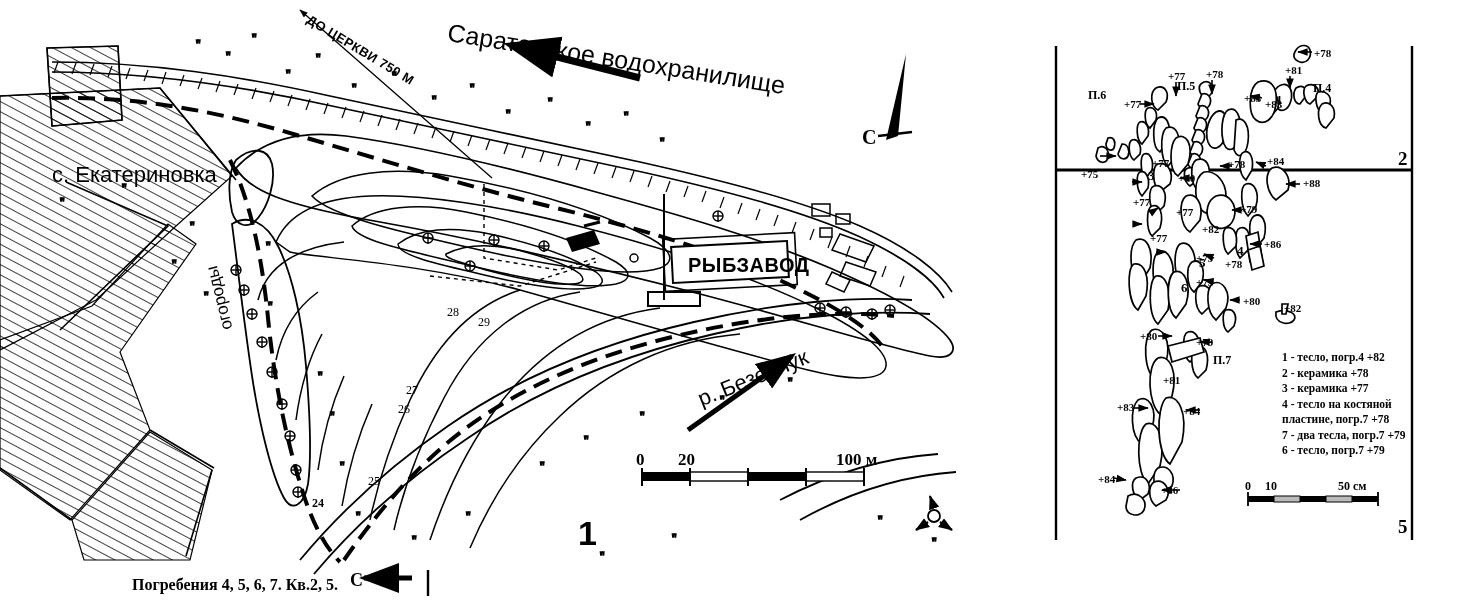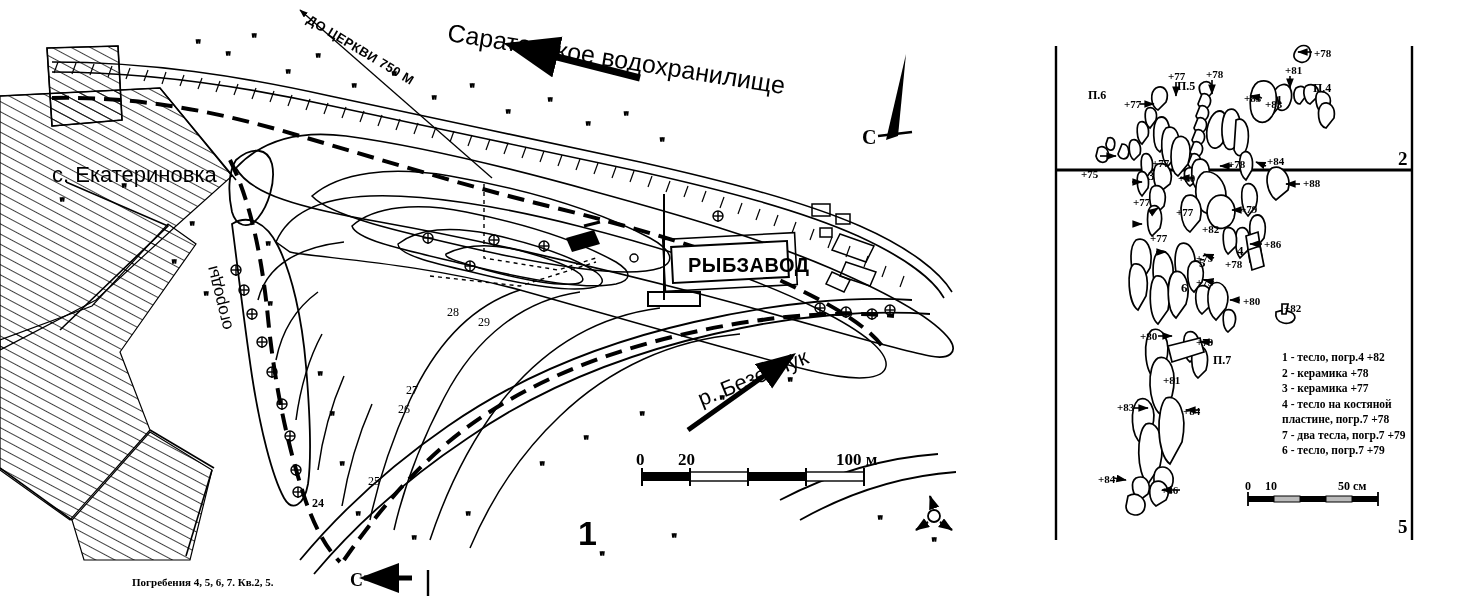--- a/index.html
+++ b/index.html
@@ -15,21 +15,21 @@
   .t-village{left:52px;top:162px;font-size:22px;}
   .t-church{left:312px;top:12px;font-size:13px;font-weight:700;
       transform:rotate(31deg);transform-origin:left top;letter-spacing:.4px;}
   .t-river{left:694px;top:388px;font-size:22px;
       transform:rotate(-22deg);transform-origin:left top;}
   .t-gardens{left:218px;top:332px;font-size:17px;
       transform:rotate(-104deg);transform-origin:left top;}
   .t-plant{left:688px;top:254px;font-size:20px;font-weight:700;letter-spacing:.5px;}
   .t-panel1{left:578px;top:514px;font-size:34px;font-weight:700;
       font-family:"Liberation Sans",sans-serif;}
-  .t-caption{left:132px;top:576px;font-size:11px;font-weight:700;
+  .t-caption{left:132px;top:576px;font-size:16px;font-weight:700;
       font-family:"Liberation Serif",serif;}
   .t-northC{left:350px;top:570px;font-size:18px;font-weight:700;
       font-family:"Liberation Serif",serif;}
   .t-compassC{left:862px;top:126px;font-size:20px;font-weight:700;
       font-family:"Liberation Serif",serif;}
   .t-contour{position:absolute;font-size:12px;font-family:"Liberation Serif",serif;}
   .sc-num{position:absolute;font-size:17px;font-weight:700;
       font-family:"Liberation Serif",serif;}
 
   

